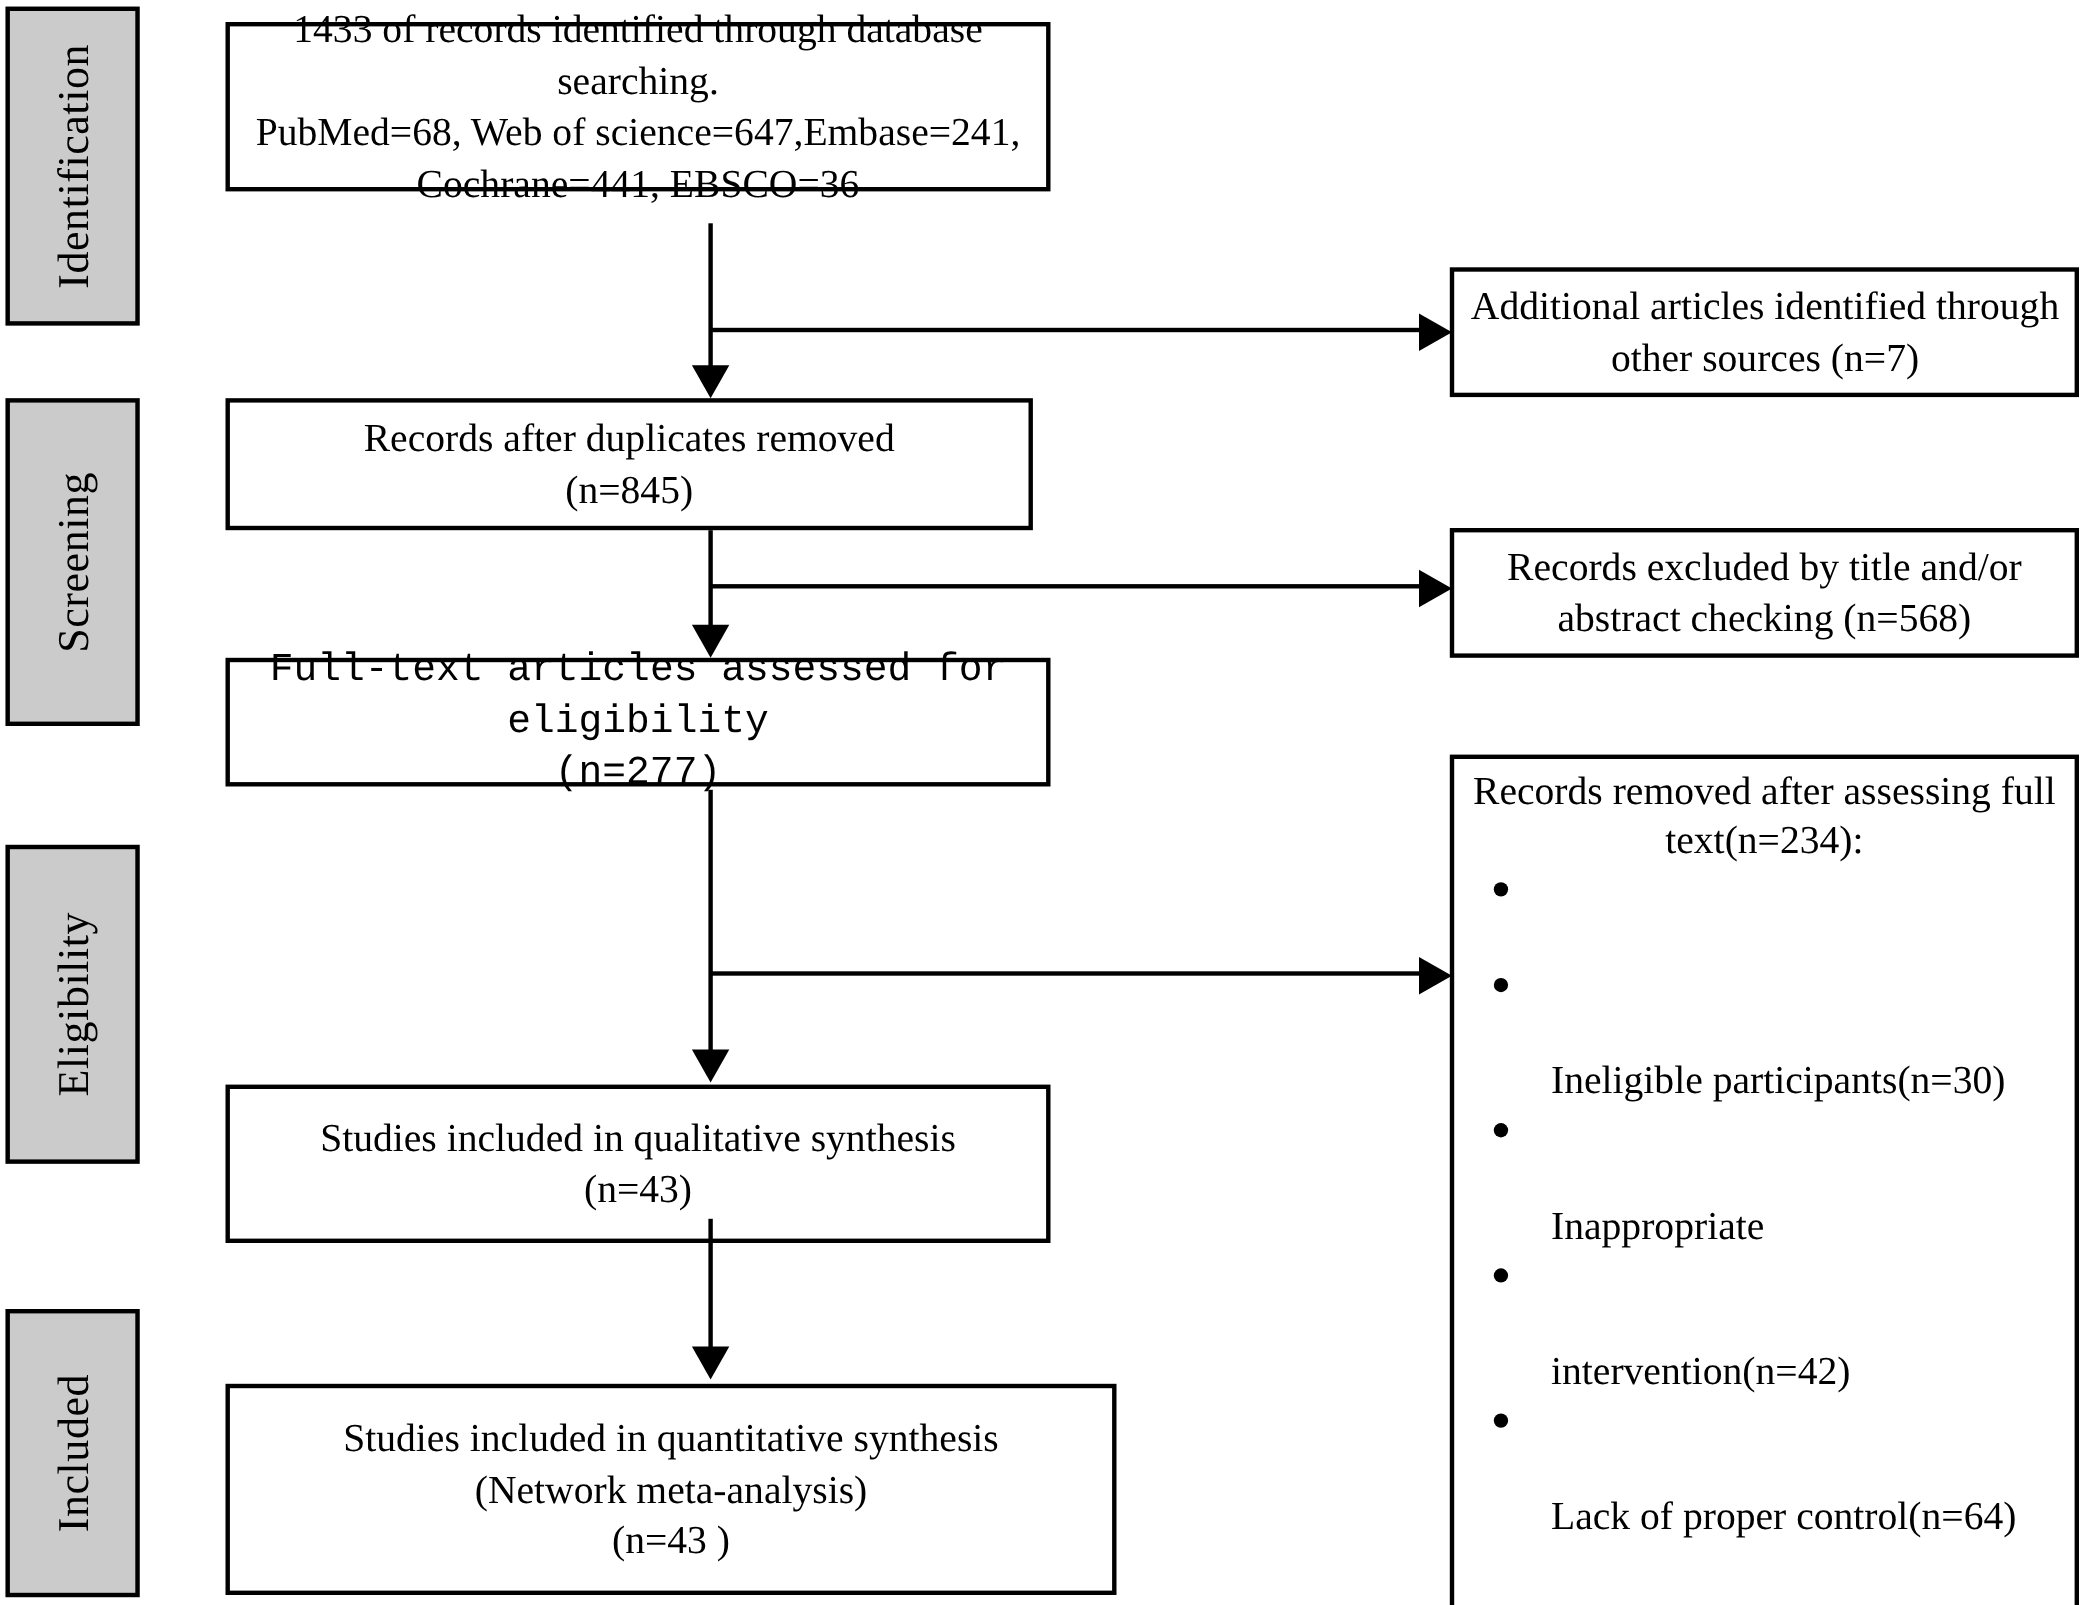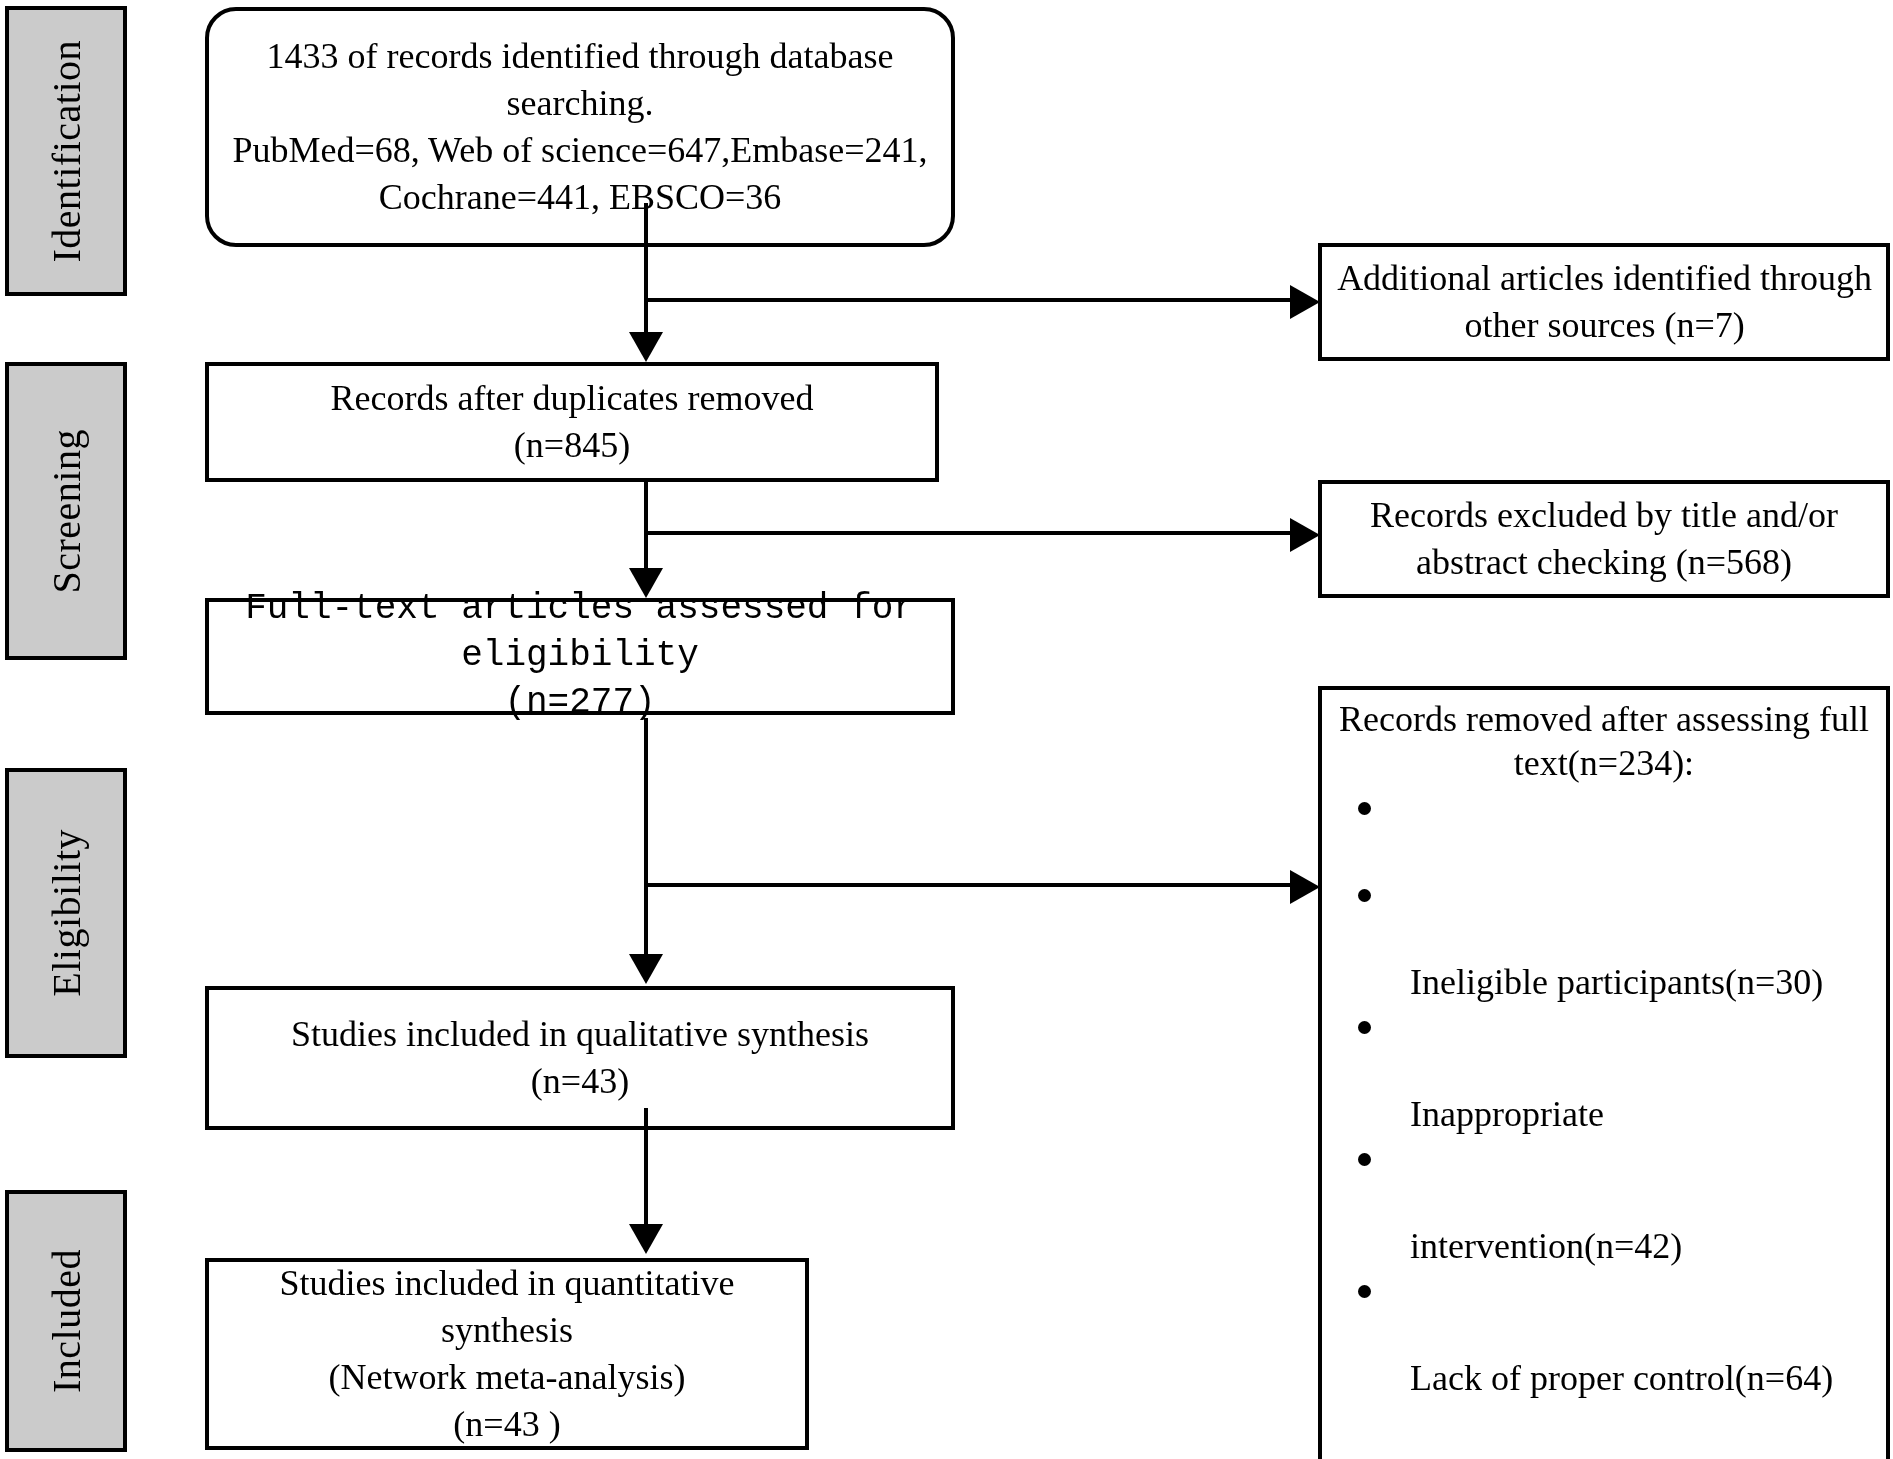--- a/index.html
+++ b/index.html
@@ -120,42 +120,42 @@
   </div>
 
   <div class="stage" style="left:5px; top:768px; width:122px; height:290px;">
     <span class="stage-label">Eligibility</span>
   </div>
 
   <div class="stage" style="left:5px; top:1190px; width:122px; height:262px;">
     <span class="stage-label">Included</span>
   </div>
 
-  <div class="fbox" style="left:205px; top:7px; width:750px; height:240px;border-radius:31px;">
+  <div class="fbox" style="left:205px; top:20px; width:750px; height:154px;">
     <span class="fbox-text">1433 of records identified through database searching.
 PubMed=68, Web of science=647,Embase=241,
 Cochrane=441, EBSCO=36</span>
   </div>
 
   <div class="fbox" style="left:205px; top:362px; width:734px; height:120px;">
     <span class="fbox-text">Records after duplicates removed
 (n=845)</span>
   </div>
 
   <div class="fbox" style="left:205px; top:598px; width:750px; height:117px;font-family:Liberation Mono, monospace;">
     <span class="fbox-text">Full-text articles assessed for eligibility
 (n=277)</span>
   </div>
 
   <div class="fbox" style="left:205px; top:986px; width:750px; height:144px;">
     <span class="fbox-text">Studies included in qualitative synthesis
 (n=43)</span>
   </div>
 
-  <div class="fbox" style="left:205px; top:1258px; width:604px; height:192px;">
+  <div class="fbox" style="left:205px; top:1258px; width:810px; height:192px;">
     <span class="fbox-text">Studies included in quantitative synthesis
 (Network meta-analysis)
 (n=43 )</span>
   </div>
 
   <div class="fbox" style="left:1318px; top:243px; width:572px; height:118px;justify-content:flex-end;">
     <span class="fbox-text">Additional articles identified through
 other sources (n=7)</span>
   </div>
 

